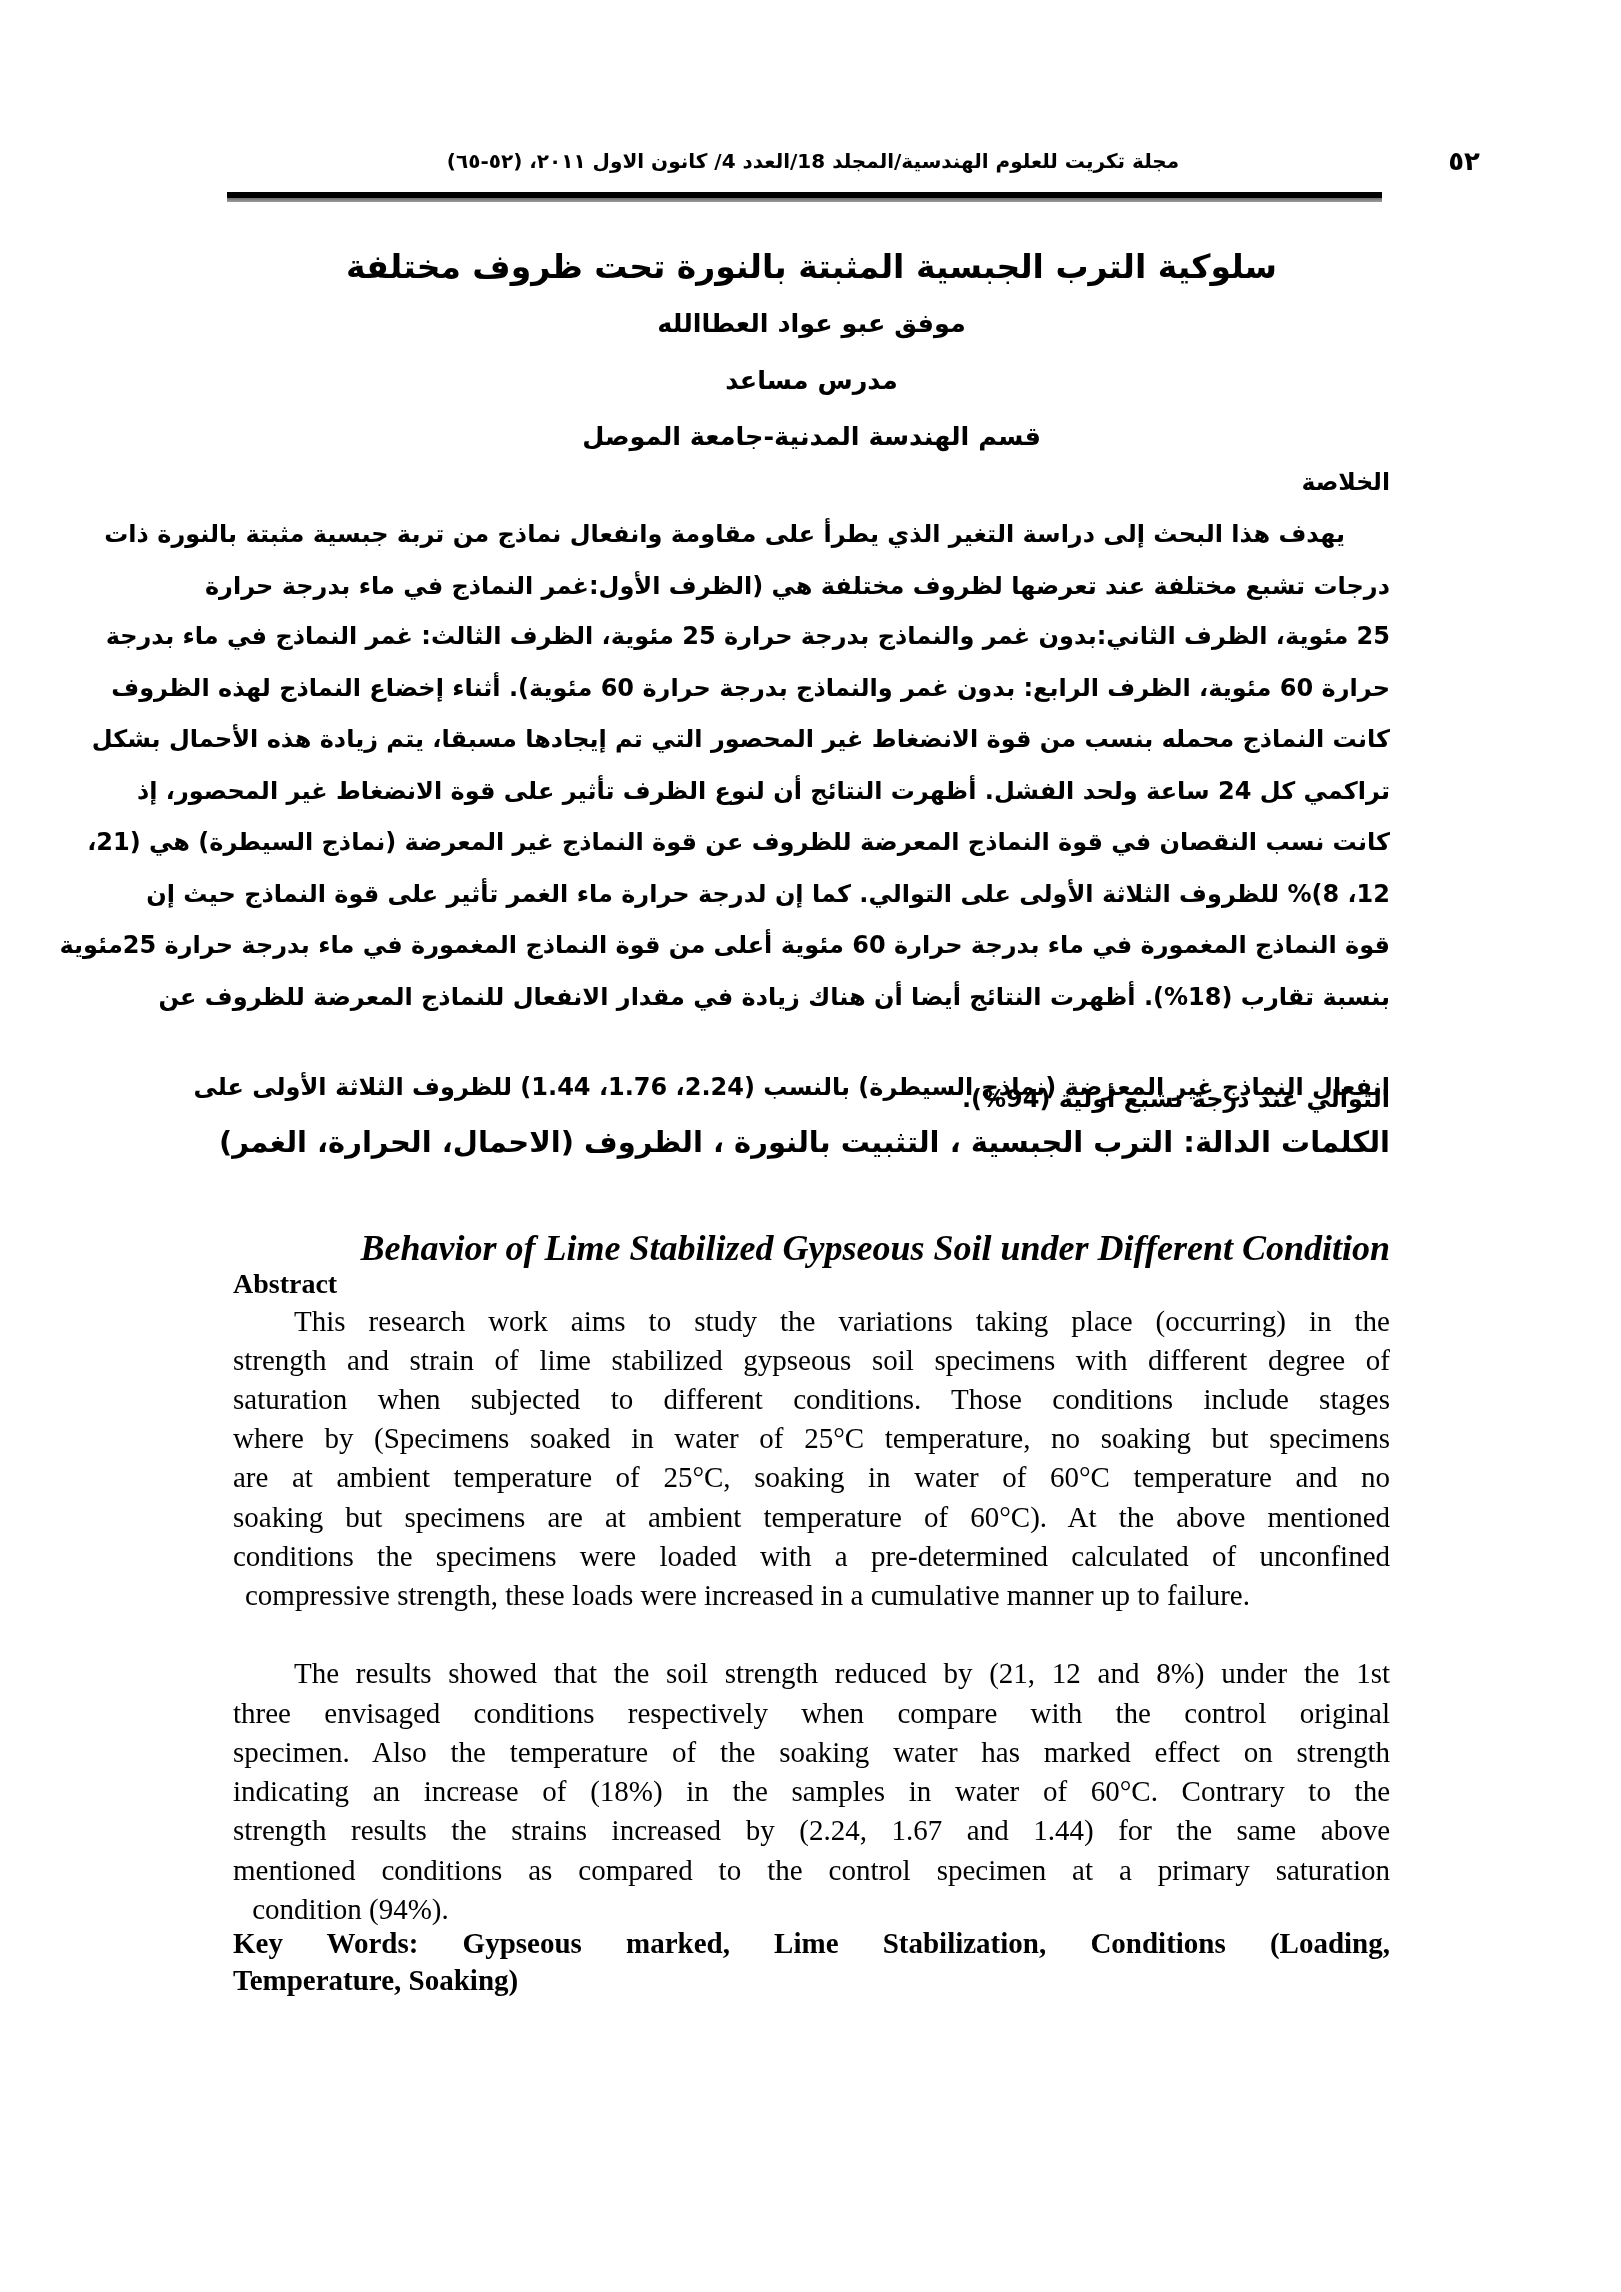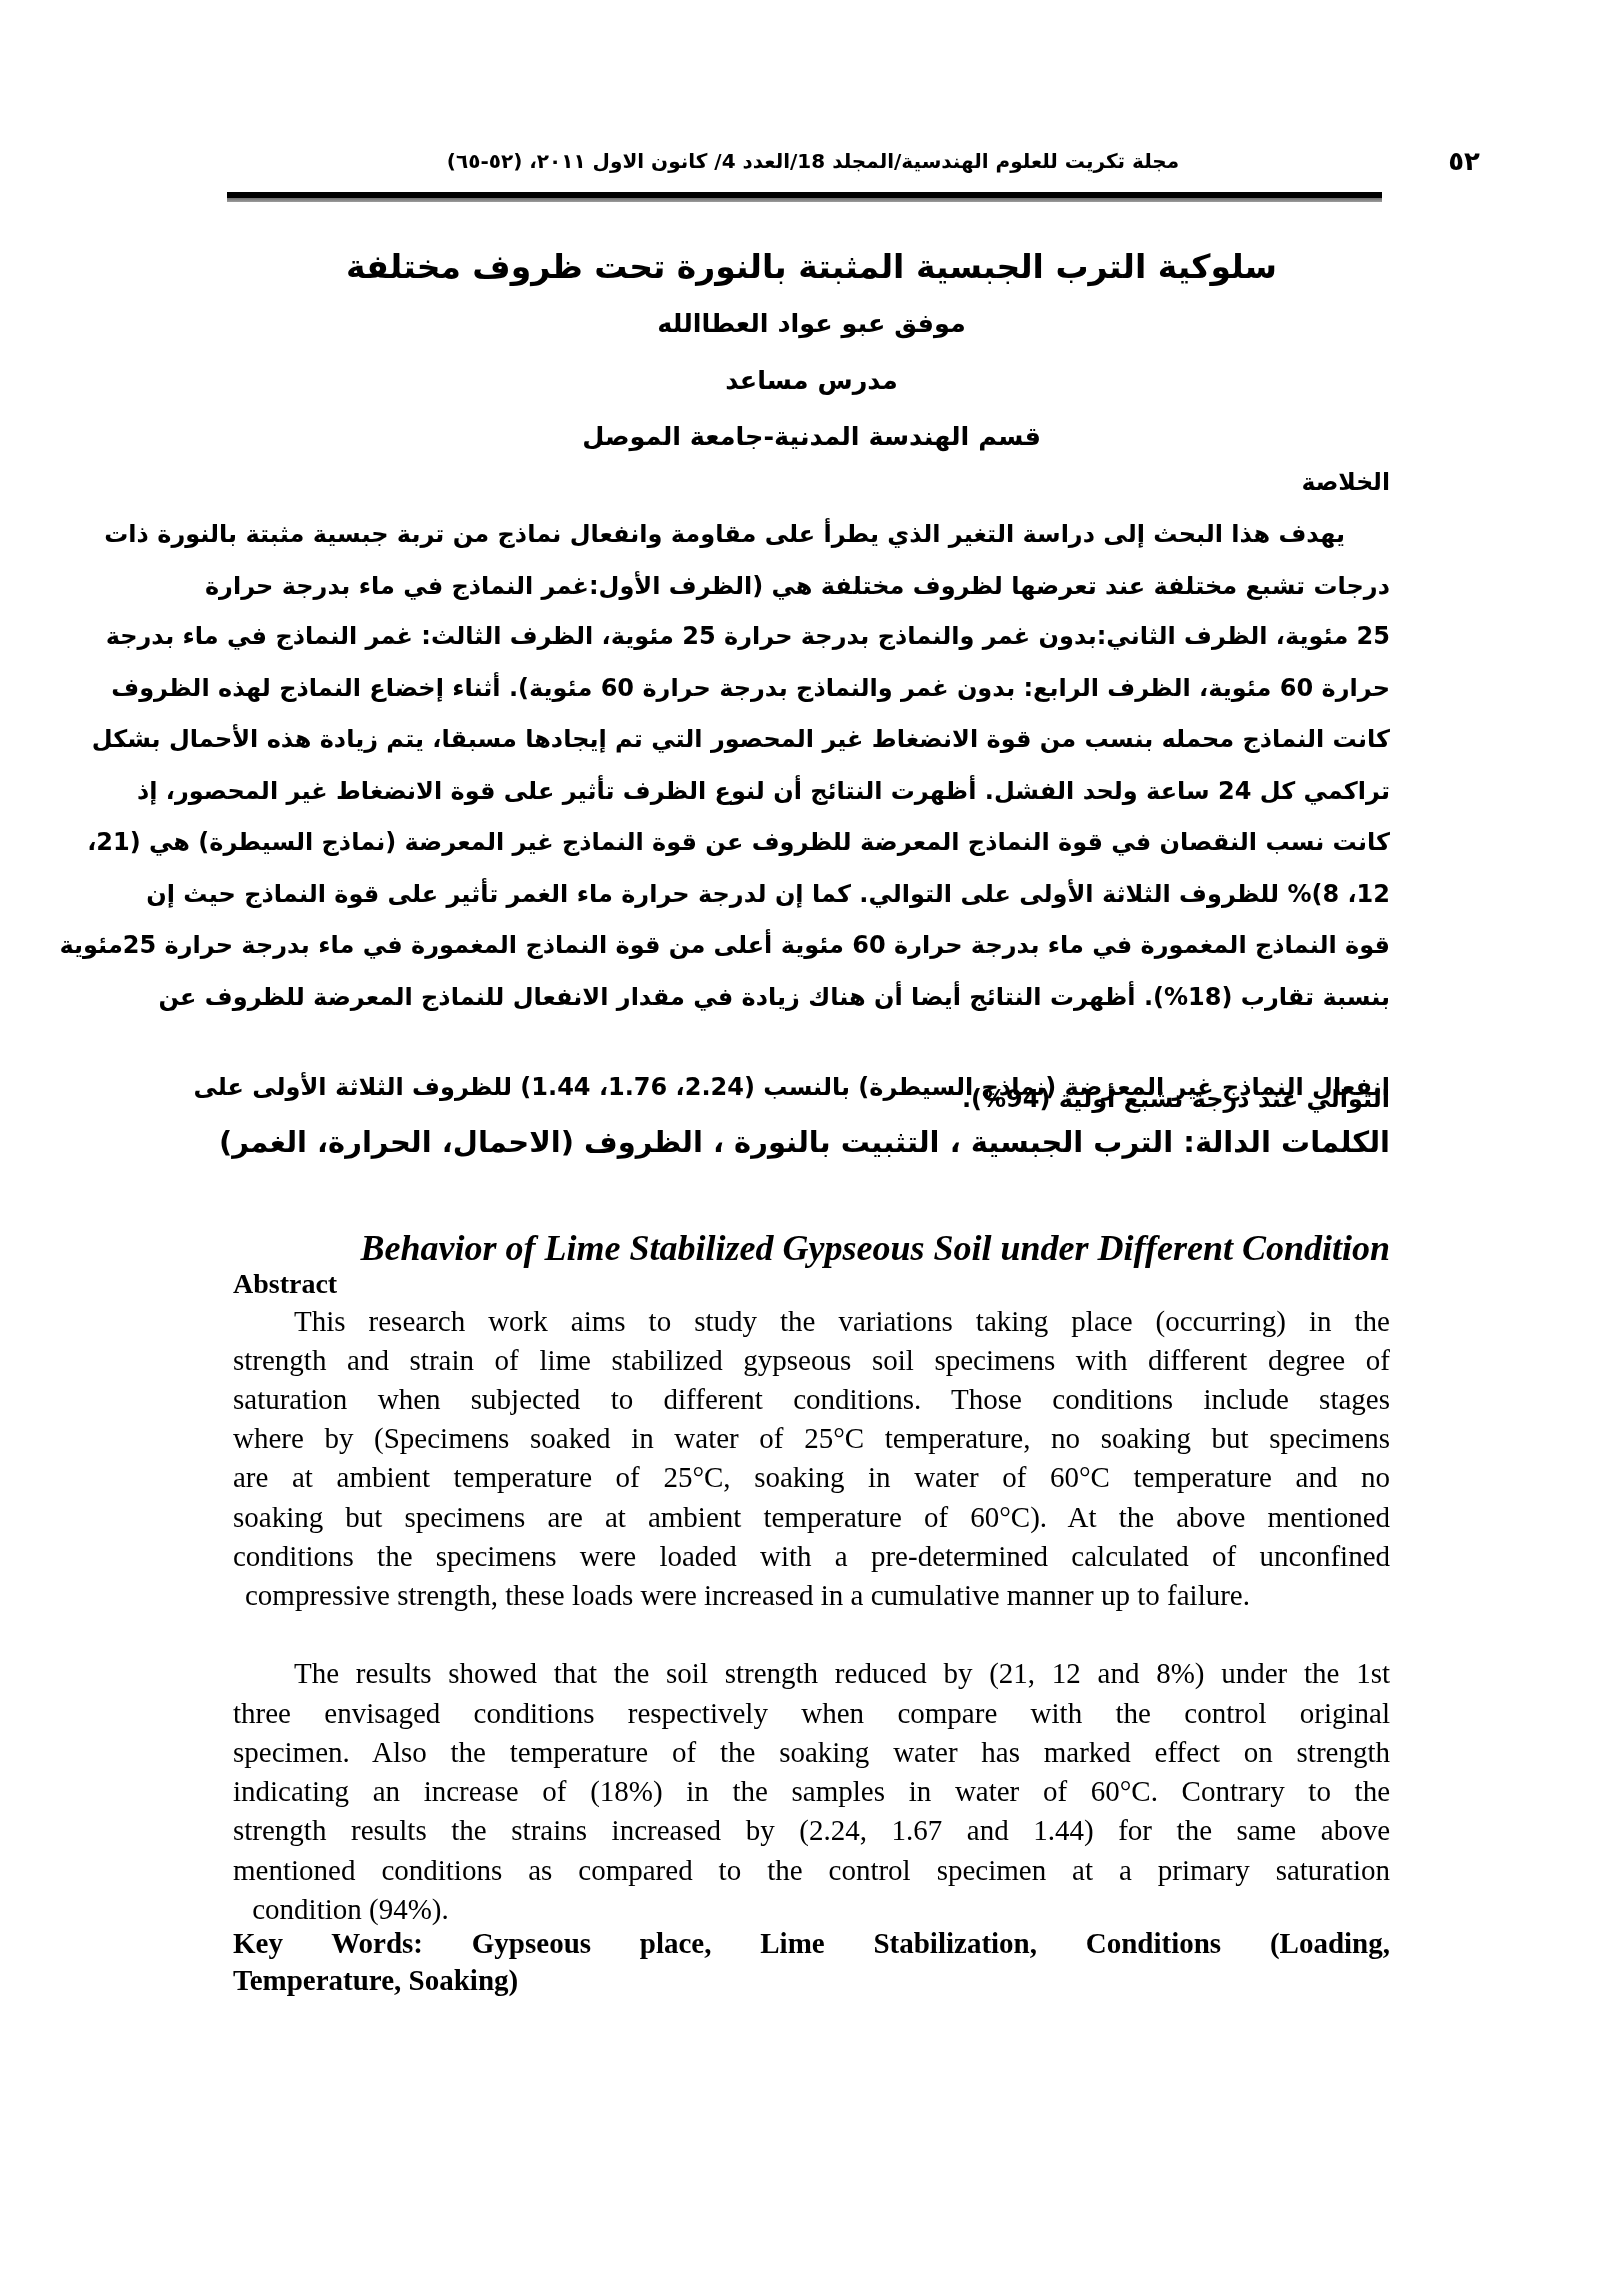--- a/index.html
+++ b/index.html
@@ -74,15 +74,15 @@
 <div class="abs en en-line last" style="top:1576px">compressive strength, these loads were increased in a cumulative manner up to failure.</div>
 
 <div class="abs en en-line indent" style="top:1654px">The results showed that the soil strength reduced by (21, 12 and 8%) under the 1st</div>
 <div class="abs en en-line" style="top:1694px">three envisaged conditions respectively when compare with the control original</div>
 <div class="abs en en-line" style="top:1733px">specimen. Also the temperature of the soaking water has marked effect on strength</div>
 <div class="abs en en-line" style="top:1772px">indicating an increase of (18%) in the samples in water of  60°C. Contrary to the</div>
 <div class="abs en en-line" style="top:1811px">strength results the strains increased by (2.24, 1.67 and 1.44) for the same above</div>
 <div class="abs en en-line" style="top:1851px">mentioned conditions as compared to the control specimen at a primary saturation</div>
 <div class="abs en en-line last" style="top:1890px; white-space:pre"> condition (94%).</div>
 
-<div class="abs en en-kw" style="top:1924px">Key Words: Gypseous place, Lime Stabilization, Conditions (Loading,</div>
+<div class="abs en en-kw" style="top:1924px">Key Words: Gypseous marked, Lime Stabilization, Conditions (Loading,</div>
 <div class="abs en en-kw last" style="top:1961px">Temperature, Soaking)</div>
 
 
 </body></html>

